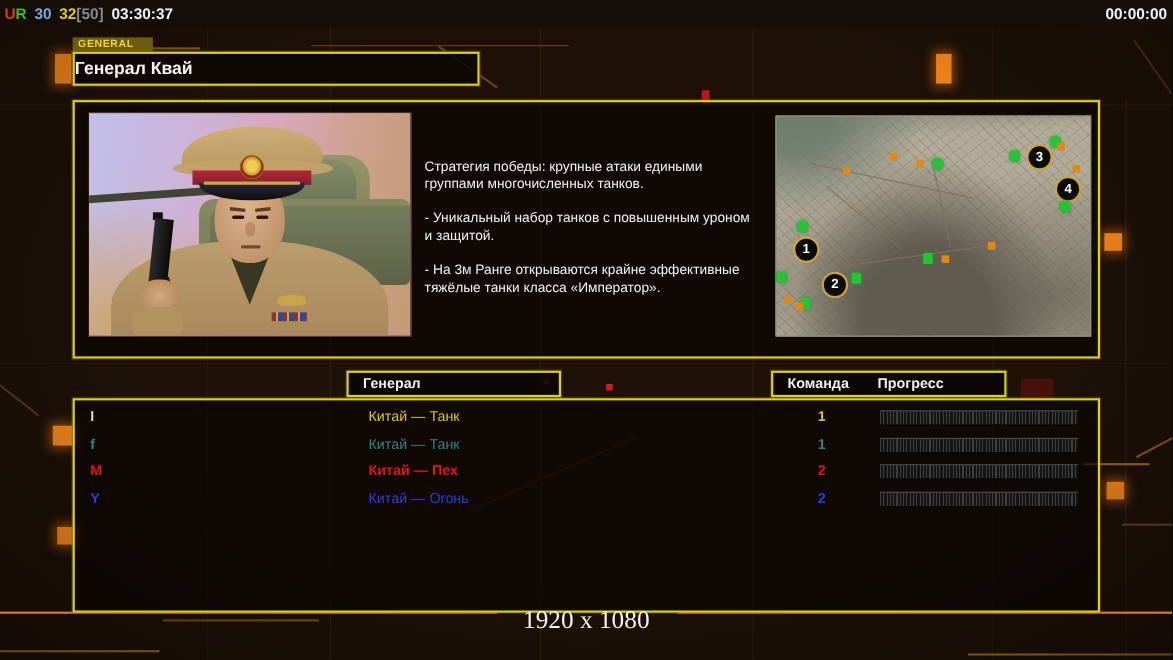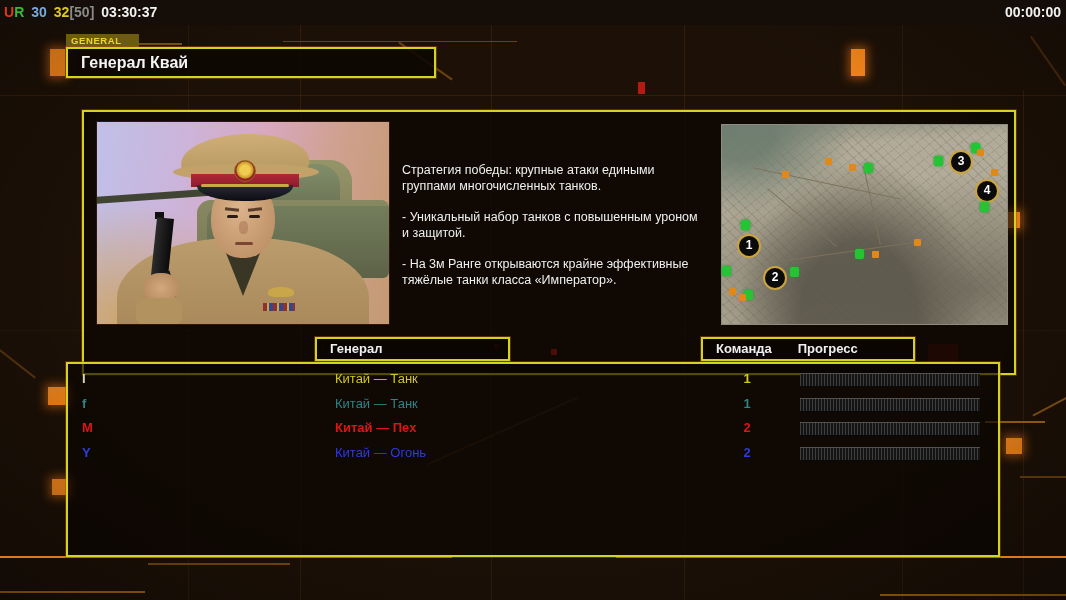--- a/index.html
+++ b/index.html
@@ -12,25 +12,25 @@
   
   .statusbar{position:absolute;left:0;top:0;width:1066px;height:25px;background:#150e08;z-index:2;}
   .sb{font-weight:700;font-size:14px;line-height:22px;vertical-align:top;}
   .sb-left{position:absolute;left:4px;top:1px;white-space:nowrap;}
   .sb-right{position:absolute;right:5px;top:1px;font-weight:700;font-size:14px;line-height:22px;color:#f2f2f2;}
   
   .tab{position:absolute;left:66px;top:34px;width:73px;height:13px;background:#6d5c10;z-index:2;
        color:#f2d428;font-weight:700;font-size:9.5px;line-height:13px;letter-spacing:.6px;padding-left:5px;box-sizing:border-box;}
   .titlebox{position:absolute;left:66px;top:47px;width:370px;height:31px;z-index:2;box-sizing:border-box;
        border:2px solid #d2d41f;background:rgba(12,7,3,.88);box-shadow:0 0 0 1px rgba(160,80,10,.5);}
-  .titlebox span{display:block;color:#f4f4f4;font-weight:700;font-size:16px;line-height:27px;padding-left:13px;}
+  .titlebox span{display:block;color:#f4f4f4;font-weight:700;font-size:16px;line-height:27px;}
   
   .panel{position:absolute;left:66px;box-sizing:border-box;border:2px solid #d2d41f;z-index:2;
        background:rgba(9,4,1,.66);box-shadow:0 0 0 1px rgba(160,80,10,.45);}
-  .main{top:110px;width:934px;height:265px;margin-left:16px;}
+  .main{top:91px;width:934px;height:235px;}
   .list{top:362px;width:934px;height:195px;padding-top:3px;}
   
   .briefing{position:absolute;left:318px;top:50px;width:318px;color:#f0f0f0;font-size:12.5px;line-height:16px;}
   .briefing p{margin:0 0 15px 0;white-space:pre-line;}
   
   .portrait{position:absolute;left:12px;top:9px;width:292px;height:202px;overflow:hidden;
        border:1px solid #33150a;background:#c9c4e6;}
   .portrait div{position:absolute;}
   .p-sky{inset:0;background:linear-gradient(100deg,#bfc0e8 0%,#ccb4da 28%,#d8a8c0 52%,#cfa190 74%,#c49a72 100%);}
   .p-haze{left:0;bottom:0;width:55%;height:60%;background:radial-gradient(ellipse at 15% 95%,rgba(205,165,105,.95),rgba(205,165,105,0) 72%);}
@@ -260,13 +260,14 @@
         </div>
         <div class="prow">
           <span class="pn" style="color: rgb(44, 60, 224);">Y</span>
           <span class="pg" style="color: rgb(44, 60, 224);">Китай — Огонь</span>
           <span class="pt" style="color: rgb(44, 60, 224);">2</span>
           <div class="pbar"></div>
         </div>
       </div>
   </div>
 
+  <div class="footer-res">1920 x 1080</div>
 </div>
 
 </body></html>

